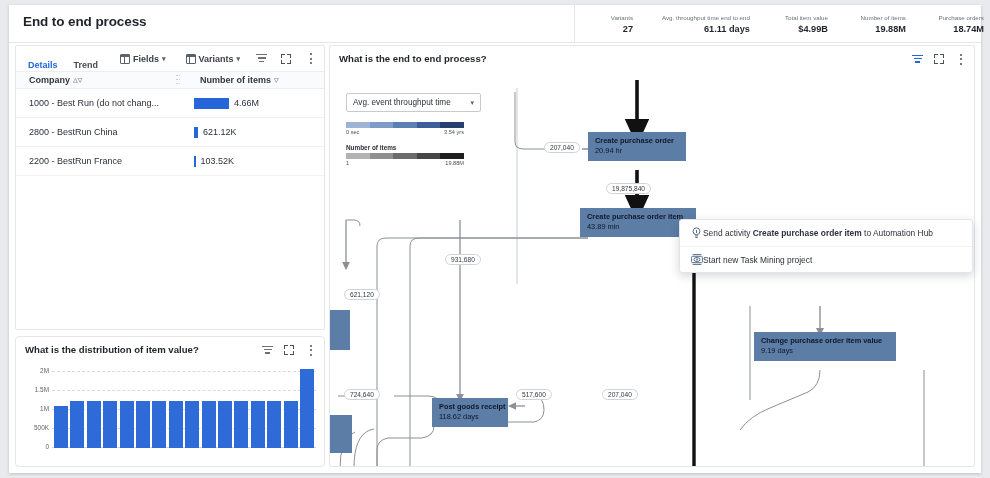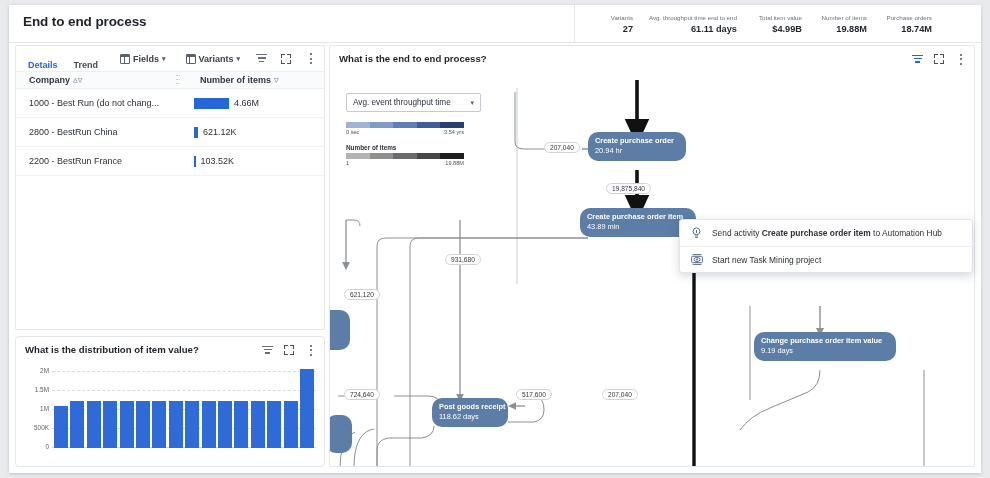--- a/index.html
+++ b/index.html
@@ -26,21 +26,21 @@
     font-size: 13.5px; font-weight: bold; color: #1f2329;
     letter-spacing: -.1px;
   }
   .kpis {
     position: absolute; left: 565px; top: 0; height: 37px;
     display: flex; align-items: center;
     border-left: 1px solid #e4e6ea;
     padding-left: 9px;
   }
   .kpi { padding: 0 11px 0 0; min-width: 60px; text-align: right; }
-  .kpi + .kpi { margin-left: 5px; }
+  .kpi + .kpi { margin-left: 18px; }
   .kpi-lbl { font-size: 6.2px; color: #6a7079; white-space: nowrap; line-height: 9px; }
   .kpi-val { font-size: 9.2px; font-weight: bold; color: #1f2329; line-height: 12px; margin-top: 1px; }
 
   
   .left-top {
     position: absolute; left: 6px; top: 40px;
     width: 310px; height: 285px;
     background: #fff; border: 1px solid #e4e6ea; border-radius: 2px;
   }
   .tabbar {
@@ -166,40 +166,40 @@
     font-size: 8.2px; color: #2b3039; cursor: pointer;
   }
   .select-box .chev { margin-left: auto; font-size: 7px; }
   .legend { position: absolute; left: 16px; top: 76px; width: 132px; }
   .lg-strip { display: flex; height: 6px; width: 118px; }
   .lg-strip div { flex: 1; }
   .lg-row { display: flex; justify-content: space-between; width: 118px; font-size: 5.6px; color: #4b5159; margin-top: 1px; }
   .lg-cap { font-size: 6.4px; font-weight: bold; color: #2b3039; margin-top: 9px; margin-bottom: 2px; }
 
   .node {
-    position: absolute; background: #5c7da6; border-radius: 10px;
-    padding: 4px 6px 5px 7px; color: #ffffff;
+    position: absolute; background: #5c7da6; border-radius: 0;
+    padding: 4px 6px 5px 7px; color: #0f172a;
   }
   .node .n1 { font-size: 7.4px; font-weight: bold; line-height: 10px; white-space: nowrap; }
   .node .n2 { font-size: 7.4px; line-height: 10px; white-space: nowrap; }
   .elabel {
     position: absolute; background: #fff; border: 1px solid #cfd3d8;
     border-radius: 7px; font-size: 6.6px; color: #32373f;
     padding: 1px 5px; white-space: nowrap;
   }
 
   
   .ctx {
     position: absolute; left: 670px; top: 214px; width: 294px;
     background: #fff; border: 1px solid #e1e4e8; border-radius: 3px;
     box-shadow: 0 3px 10px rgba(20,25,35,.17);
     z-index: 40;
   }
   .ctx-item {
-    display: flex; align-items: center; gap: 9px; height: 26px;
+    display: flex; align-items: center; height: 26px;
     padding: 0 10px; font-size: 8.4px; color: #2b3039; cursor: pointer;
   }
   .ctx-item + .ctx-item { border-top: 1px solid #f0f1f3; }
   .ctx-item b { font-weight: bold; }
   .ctx-ico { width: 13px; flex: 0 0 13px; display:flex; align-items:center; justify-content:center; color:#5a6d8a; }
 </style>
 </head>
 <body>
 
 <div class="app">

